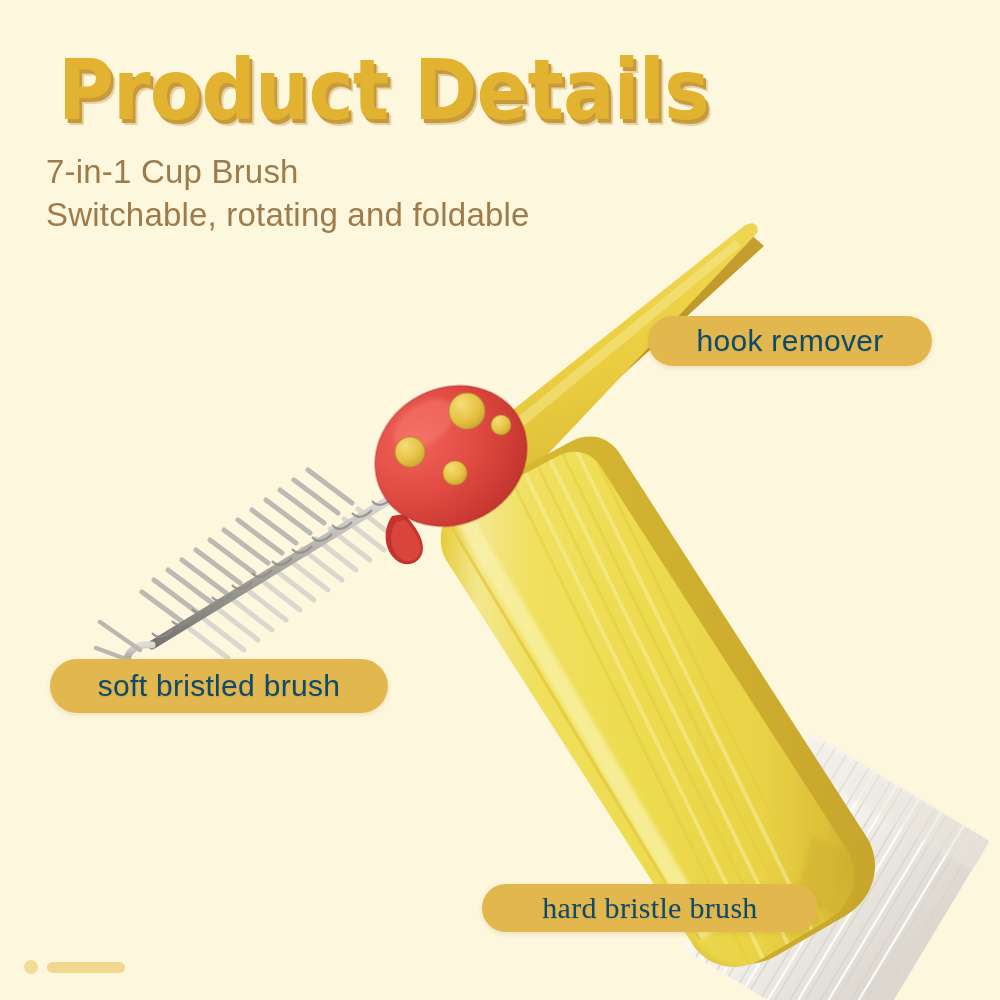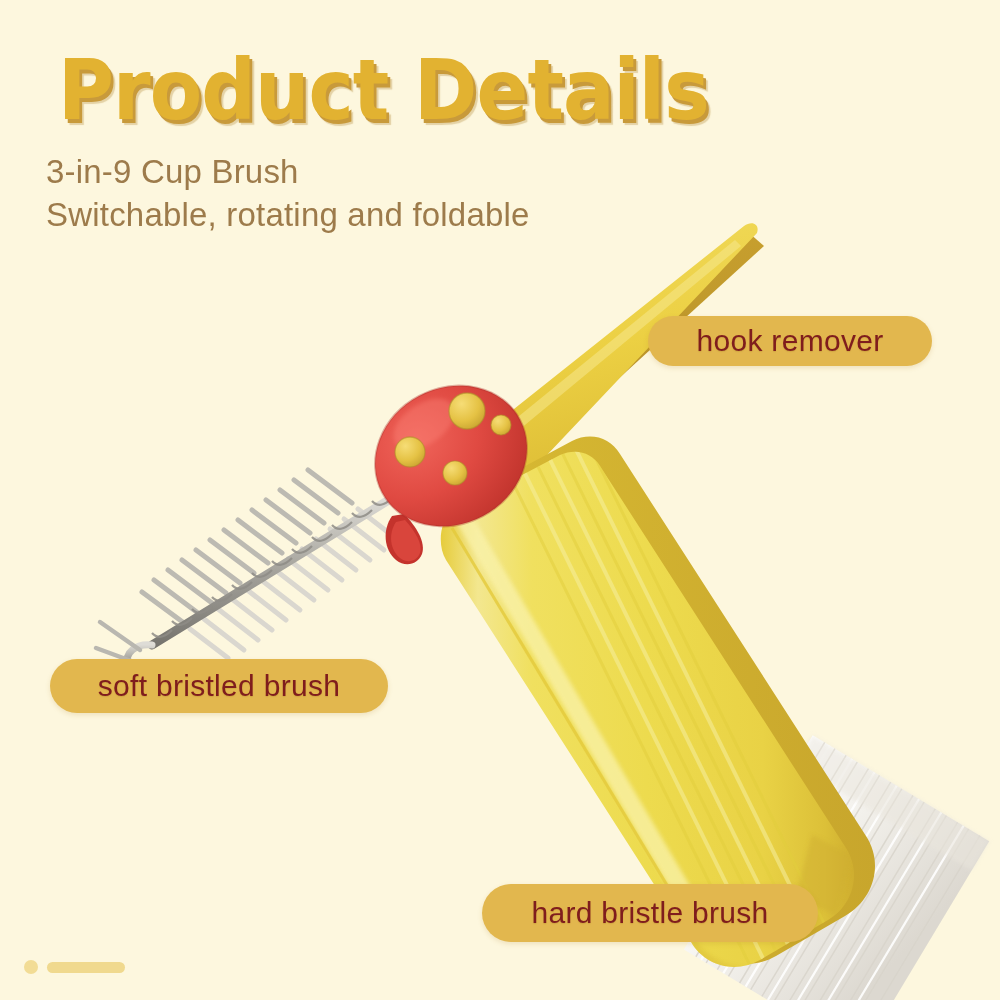--- a/index.html
+++ b/index.html
@@ -33,32 +33,32 @@
     letter-spacing:.2px;
     white-space:nowrap;
   }
   .subtitle.l1{top:153px;}
   .subtitle.l2{top:196px;text-align:right;}
 
   
   .pill{
     position:absolute;
     background:#e2b74e;
-    color:#7f1d1d;
+    color:#0c4a6e;
     border-radius:999px;
     display:flex;align-items:center;justify-content:center;
     font-size:30px;
     letter-spacing:.3px;
     white-space:nowrap;
     box-shadow:0 2px 5px rgba(170,130,40,.18);
     text-shadow:0 1px 1px rgba(160,120,30,.25);
   }
   #pill-hook{left:648px;top:316px;width:284px;height:50px;}
   #pill-soft{left:50px;top:659px;width:338px;height:54px;}
-  #pill-hard{left:482px;top:884px;width:336px;height:58px;}
+  #pill-hard{left:482px;top:884px;width:336px;height:48px;font-family:Liberation Serif, serif;}
 
   
   .pager{position:absolute;left:24px;top:960px;display:flex;align-items:center;gap:9px;}
   .pager .dot{width:14px;height:14px;border-radius:50%;background:#f2dc95;}
   .pager .bar{width:78px;height:11px;border-radius:999px;background:#f0d98e;}
 
   
   #art{position:absolute;left:0;top:0;width:1000px;height:1000px;}
 </style>
 </head>
@@ -276,21 +276,21 @@
         <circle cx="501" cy="425" r="10" fill="none" stroke="#b08f2a" stroke-width="1.2" opacity=".6"></circle>
         <circle cx="410" cy="452" r="15" fill="url(#gDot)"></circle>
         <circle cx="410" cy="452" r="15" fill="none" stroke="#b08f2a" stroke-width="1.3" opacity=".6"></circle>
         <circle cx="455" cy="473" r="12" fill="url(#gDot)"></circle>
         <circle cx="455" cy="473" r="12" fill="none" stroke="#b08f2a" stroke-width="1.2" opacity=".6"></circle>
       </g>
     </g>
   </svg>
 
   <div class="title">Product Details</div>
-  <div class="subtitle l1">3-in-9 Cup Brush</div>
+  <div class="subtitle l1">7-in-1 Cup Brush</div>
   <div class="subtitle l2">Switchable, rotating and foldable</div>
 
   <div class="pill" id="pill-hook">hook remover</div>
   <div class="pill" id="pill-soft">soft bristled brush</div>
   <div class="pill" id="pill-hard">hard bristle brush</div>
 
   <div class="pager">
     <div class="dot"></div>
     <div class="bar"></div>
   </div>

